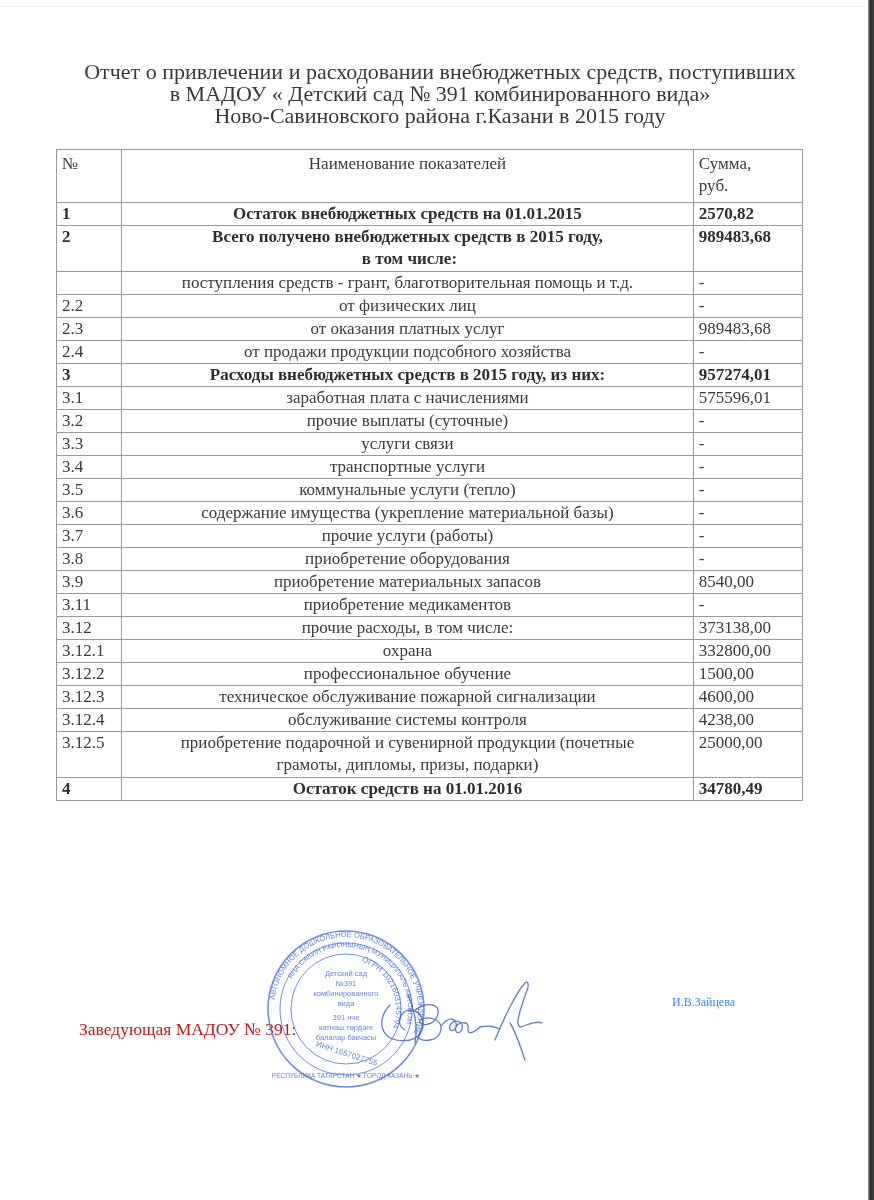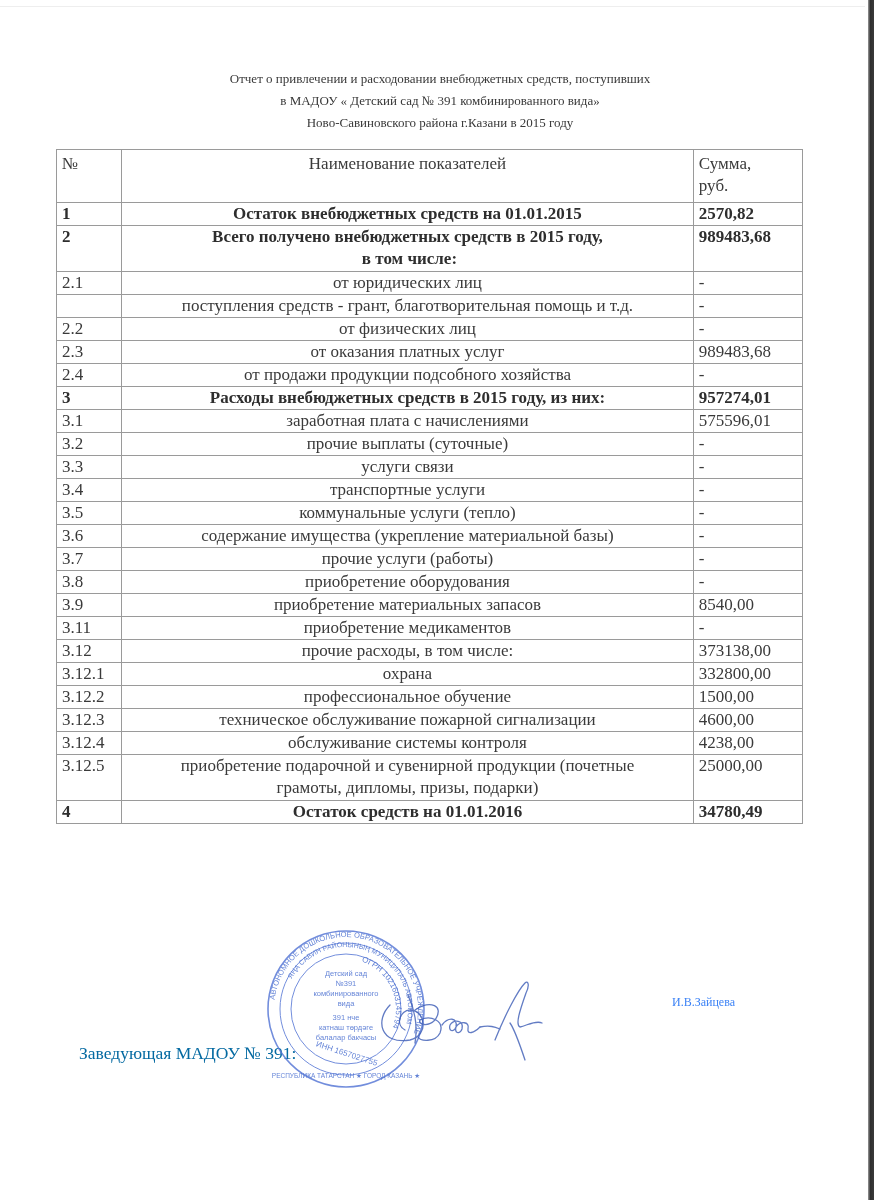--- a/index.html
+++ b/index.html
@@ -8,40 +8,40 @@
       font-family: "Liberation Serif", serif; color: #3a3a3a;
     }
     .scan-edge {
       position: absolute; left: 868px; top: 0; width: 6px; height: 1200px;
       background: linear-gradient(to right, #9a9a9a, #2f2f2f 40%, #3a3a3a);
     }
     .scan-edge-top {
       position: absolute; left: 0; top: 6px; width: 865px; height: 1px; background: #eeeeee;
     }
     .title {
-      position: absolute; left: 60px; top: 68px; width: 760px; text-align: center;
-      font-size: 13px; line-height: 22px; color: #383838;
+      position: absolute; left: 60px; top: 61px; width: 760px; text-align: center;
+      font-size: 22px; line-height: 22px; color: #383838;
     }
     .title div { white-space: nowrap; }
     table.report {
       position: absolute; left: 56px; top: 149px; width: 747px;
       border-collapse: collapse; font-size: 17px; color: #3a3a3a;
     }
     table.report td {
       border: 1px solid #9a9a9a; padding: 0 5px; vertical-align: top;
       line-height: 22px; height: 22px;
     }
     td.c-num { width: 54px; }
     td.c-name { width: 560px; text-align: center; }
     td.c-sum { width: 98px; }
     tr.hdr td { height: 49px; padding-top: 3px; }
     tr.bold td { font-weight: bold; color: #2e2e2e; }
     tr.tall td { height: 45px; }
     .signature-line {
-      position: absolute; top: 1043px; left: 79px; font-size: 17.5px; color: #0369a1;
+      position: absolute; top: 1019px; left: 79px; font-size: 17.5px; color: #b91c1c;
     }
     .signatory-name {
       position: absolute; top: 995px; left: 672px; font-size: 12px; color: #3b82f6;
     }
     .stamp {
       position: absolute; left: 265px; top: 928px; width: 162px; height: 162px;
     }
     .signature {
       position: absolute; left: 370px; top: 965px; width: 200px; height: 100px;
     }
@@ -67,25 +67,20 @@
     </tr>
   <tr class="bold">
         <td class="c-num">1</td>
         <td class="c-name"><span>Остаток внебюджетных средств на 01.01.2015</span></td>
         <td class="c-sum">2570,82</td>
       </tr>
       <tr class="bold tall">
         <td class="c-num">2</td>
         <td class="c-name"><span>Всего получено внебюджетных средств в 2015 году,</span><br><span style="padding-left: 4px;">в том числе:</span></td>
         <td class="c-sum">989483,68</td>
-      </tr>
-      <tr>
-        <td class="c-num">2.1</td>
-        <td class="c-name"><span>от юридических лиц</span></td>
-        <td class="c-sum">-</td>
       </tr>
       <tr>
         <td class="c-num"></td>
         <td class="c-name"><span>поступления средств - грант, благотворительная помощь и т.д.</span></td>
         <td class="c-sum">-</td>
       </tr>
       <tr>
         <td class="c-num">2.2</td>
         <td class="c-name"><span>от физических лиц</span></td>
         <td class="c-sum">-</td>

